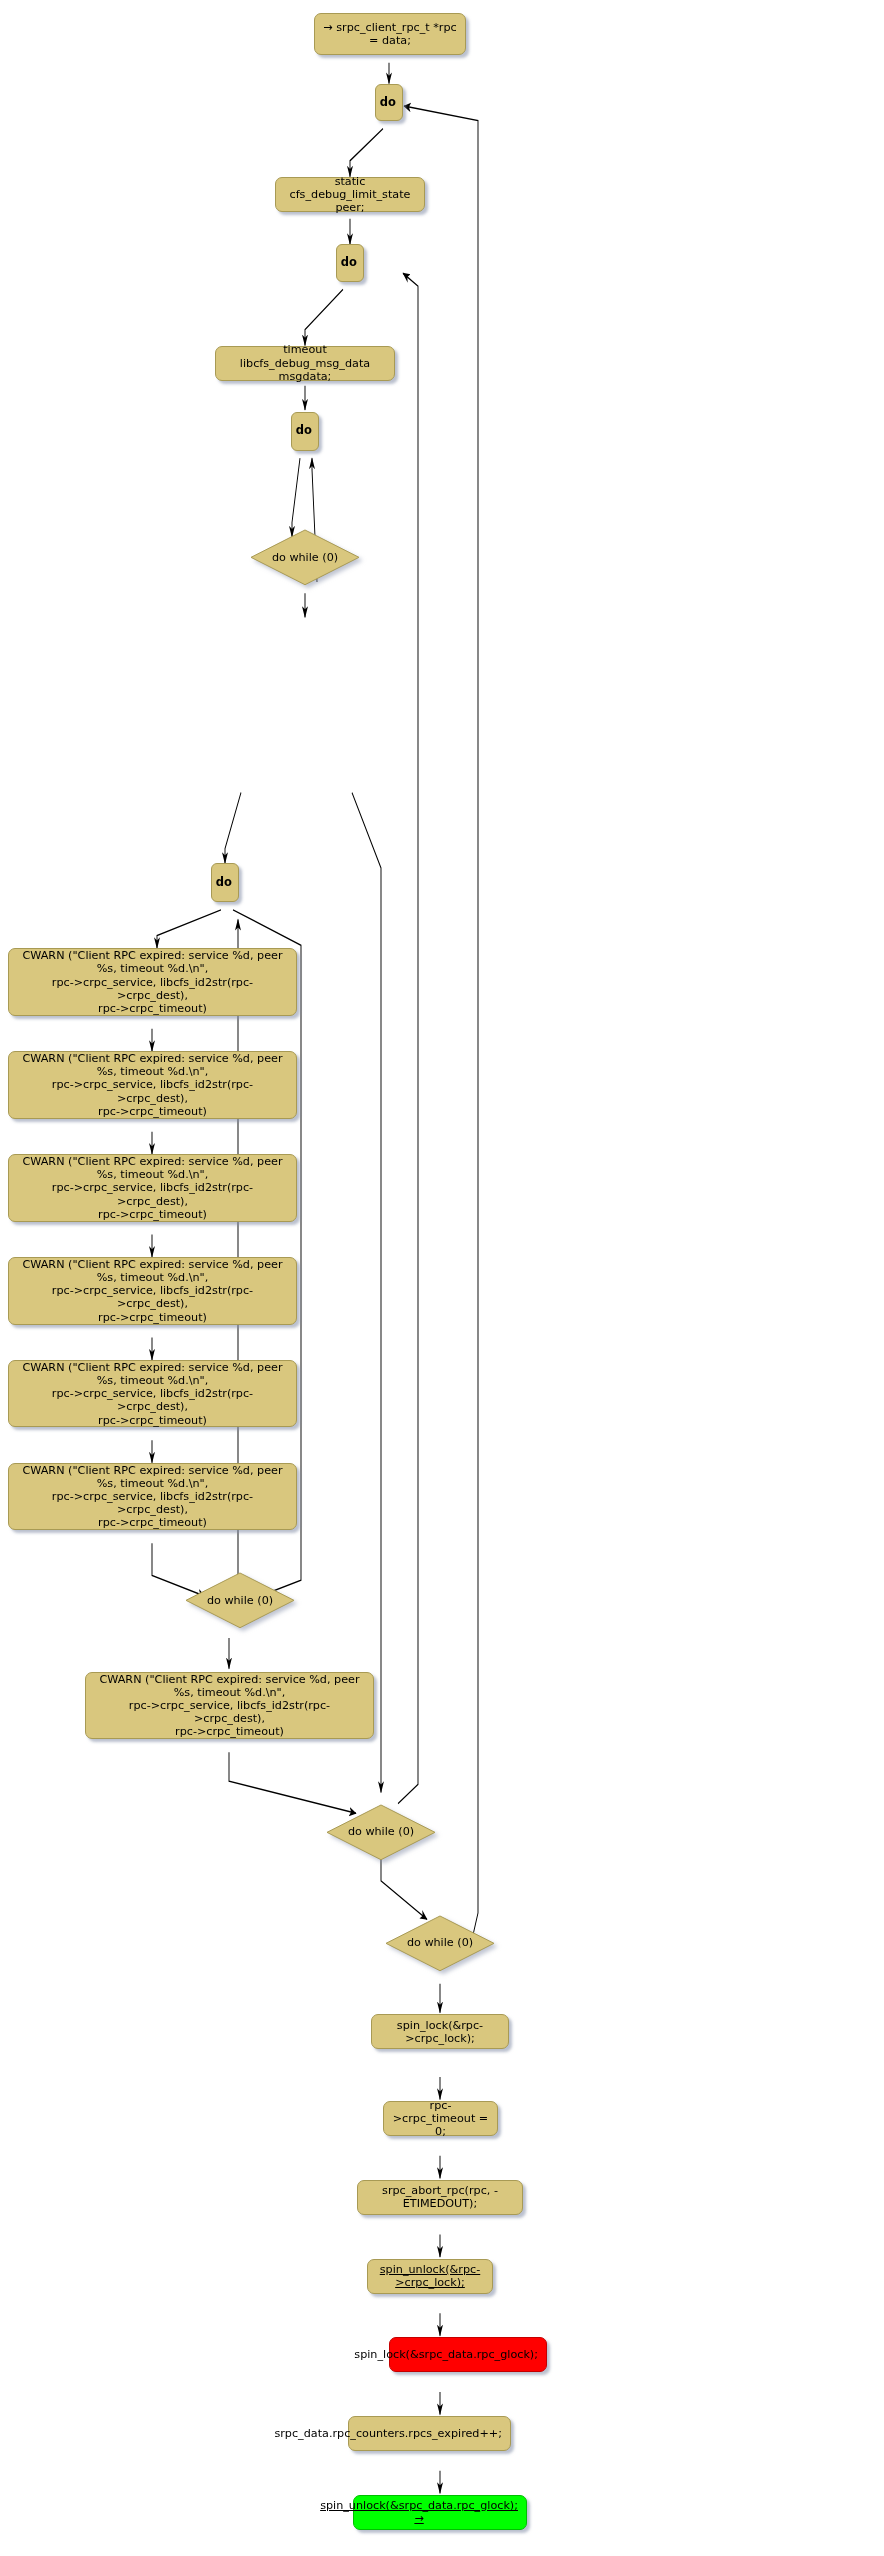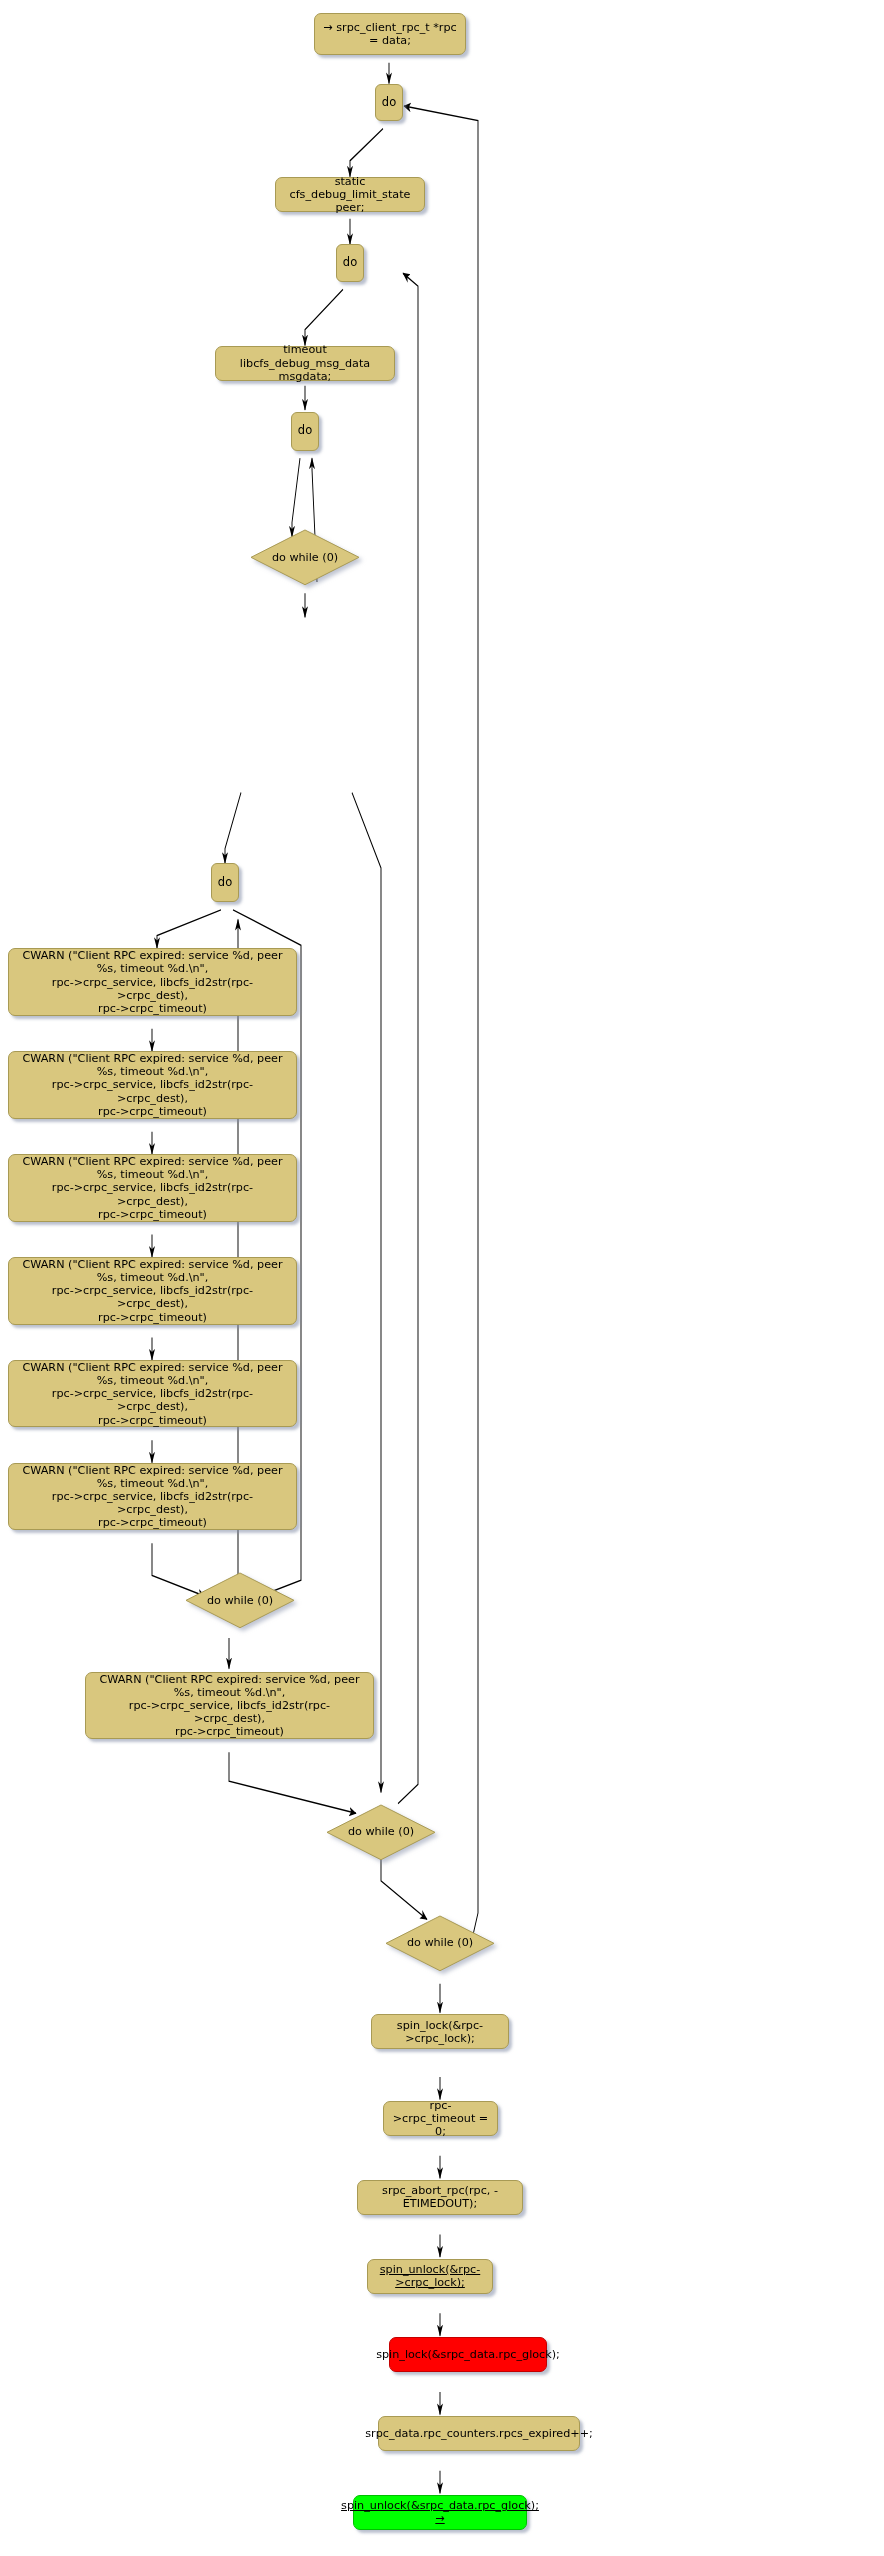--- a/index.html
+++ b/index.html
@@ -36,25 +36,27 @@
     line-height: 1.18;
     white-space: pre-line;
   }
   .rect {
     background: #D9C77E;
     border: 1px solid #A89A54;
     border-radius: 7px;
     box-shadow: 3px 3px 3px rgba(130,140,165,0.55);
     font-size: 11.2px;
     padding: 4px 8px;
+    justify-content: flex-end;
   }
   .rect.small {
     font-size: 11.5px;
     border-radius: 6px;
     padding: 3px 6px;
+    font-weight: bold;
   }
   .rect.red {
     background: #FF0000;
     border: 1px solid #C40000;
     margin-left: 28px;
   }
   .rect.green {
     background: #00FF00;
     border: 1px solid #00C000;
     text-decoration: underline;
@@ -274,21 +276,21 @@
   </div>
 
   <div class="node rect" style="left: 367px; top: 2258.6px; width: 126px; height: 35.1px; text-decoration: underline;">
     <span>spin_unlock(&amp;rpc-&gt;crpc_lock);</span>
   </div>
 
   <div class="node rect red" style="left: 361px; top: 2337.37px; width: 158px; height: 35.1px;">
     <span>spin_lock(&amp;srpc_data.rpc_glock);</span>
   </div>
 
-  <div class="node rect" style="left: 348px; top: 2416.14px; width: 202px; height: 35.1px; margin-left: 30px;">
+  <div class="node rect" style="left: 348px; top: 2416.14px; width: 163px; height: 35.1px;">
     <span>srpc_data.rpc_counters.rpcs_expired++;</span>
   </div>
 
   <div class="node rect green" style="left: 353px; top: 2494.91px; width: 174px; height: 35.1px;">
     <span>spin_unlock(&amp;srpc_data.rpc_glock); →</span>
   </div>
 
 </div>
 
 </body></html>

